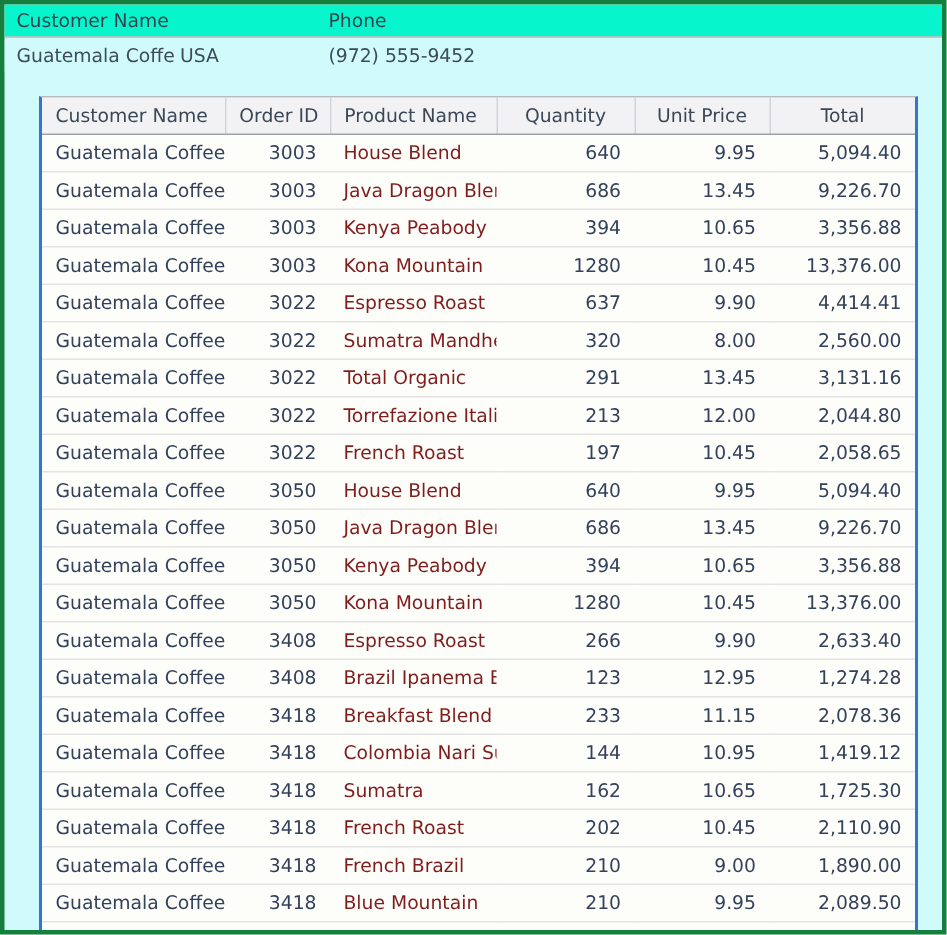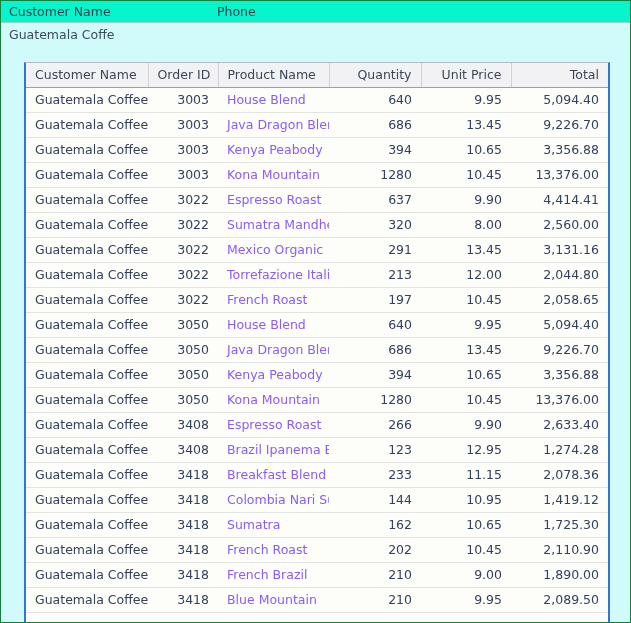--- a/index.html
+++ b/index.html
@@ -12,21 +12,21 @@
     overflow: hidden;
     font-family: "DejaVu Sans", "Liberation Sans", sans-serif;
     background: #ffffff;
   }
 
   #app {
     position: relative;
     width: 631px;
     height: 623px;
     box-sizing: border-box;
-    border: 1px solid #15803d;
+    border: 3px solid #15803d;
     background: #d0fbfa;
     overflow: hidden;
   }
 
   
   .master-header {
     position: absolute;
     left: 0;
     top: 0;
     width: 631px;
@@ -89,35 +89,35 @@
     color: #3b4756;
     border-bottom: 1px solid #9ba0a8;
     border-right: 1px solid #cfd2d6;
     padding: 0 9px;
     white-space: nowrap;
     overflow: hidden;
     box-sizing: border-box;
   }
   table.grid thead th:last-child { border-right: none; margin-top: 44px; }
   table.grid thead th.l { text-align: left; }
-  table.grid thead th.r { text-align: right; }
+  table.grid thead th.r { }
 
   table.grid tbody td {
     height: 25px;
     border-bottom: 1px solid #e3e3e3;
     padding: 0 9px;
     white-space: nowrap;
     overflow: hidden;
     box-sizing: border-box;
     font-size: 12.5px;
   }
   table.grid tbody td.l { text-align: left; }
   table.grid tbody td.r { text-align: right; }
   table.grid tbody td.cust { color: #33415b; }
-  table.grid tbody td.prod { color: #8b5cf6; }
+  table.grid tbody td.prod { color: #7f1d1d; }
 
   
   col.c-cust  { width: 122px; }
   col.c-order { width: 70px;  }
   col.c-prod  { width: 111px; }
   col.c-qty   { width: 92px;  }
   col.c-price { width: 90px;  }
   col.c-total { width: 97px;  }
 </style>
 </head>
@@ -125,20 +125,22 @@
 
 <div id="app">
 
   <div class="master-header">
     <div class="mcell mcol-name">Customer Name</div>
     <div class="mcell mcol-phone">Phone</div>
   </div>
 
   <div class="master-row">
     <div class="mcell mcol-name">Guatemala Coffee</div>
+    <div class="mcell mcol-ctry">USA</div>
+    <div class="mcell mcol-phone">(972) 555-9452</div>
   </div>
 
   <div class="detail-grid">
     <table class="grid">
       <colgroup>
         <col class="c-cust">
           <col class="c-order">
           <col class="c-prod">
         <col class="c-qty">
           <col class="c-price">
@@ -199,21 +201,21 @@
             <td class="l cust">Guatemala Coffee</td>
             <td class="r">3022</td>
             <td class="l prod">Sumatra Mandheli</td>
             <td class="r">320</td>
             <td class="r">8.00</td>
             <td class="r">2,560.00</td>
           </tr>
           <tr>
             <td class="l cust">Guatemala Coffee</td>
             <td class="r">3022</td>
-            <td class="l prod">Mexico Organic</td>
+            <td class="l prod">Total Organic</td>
             <td class="r">291</td>
             <td class="r">13.45</td>
             <td class="r">3,131.16</td>
           </tr>
           <tr>
             <td class="l cust">Guatemala Coffee</td>
             <td class="r">3022</td>
             <td class="l prod">Torrefazione Italia</td>
             <td class="r">213</td>
             <td class="r">12.00</td>

